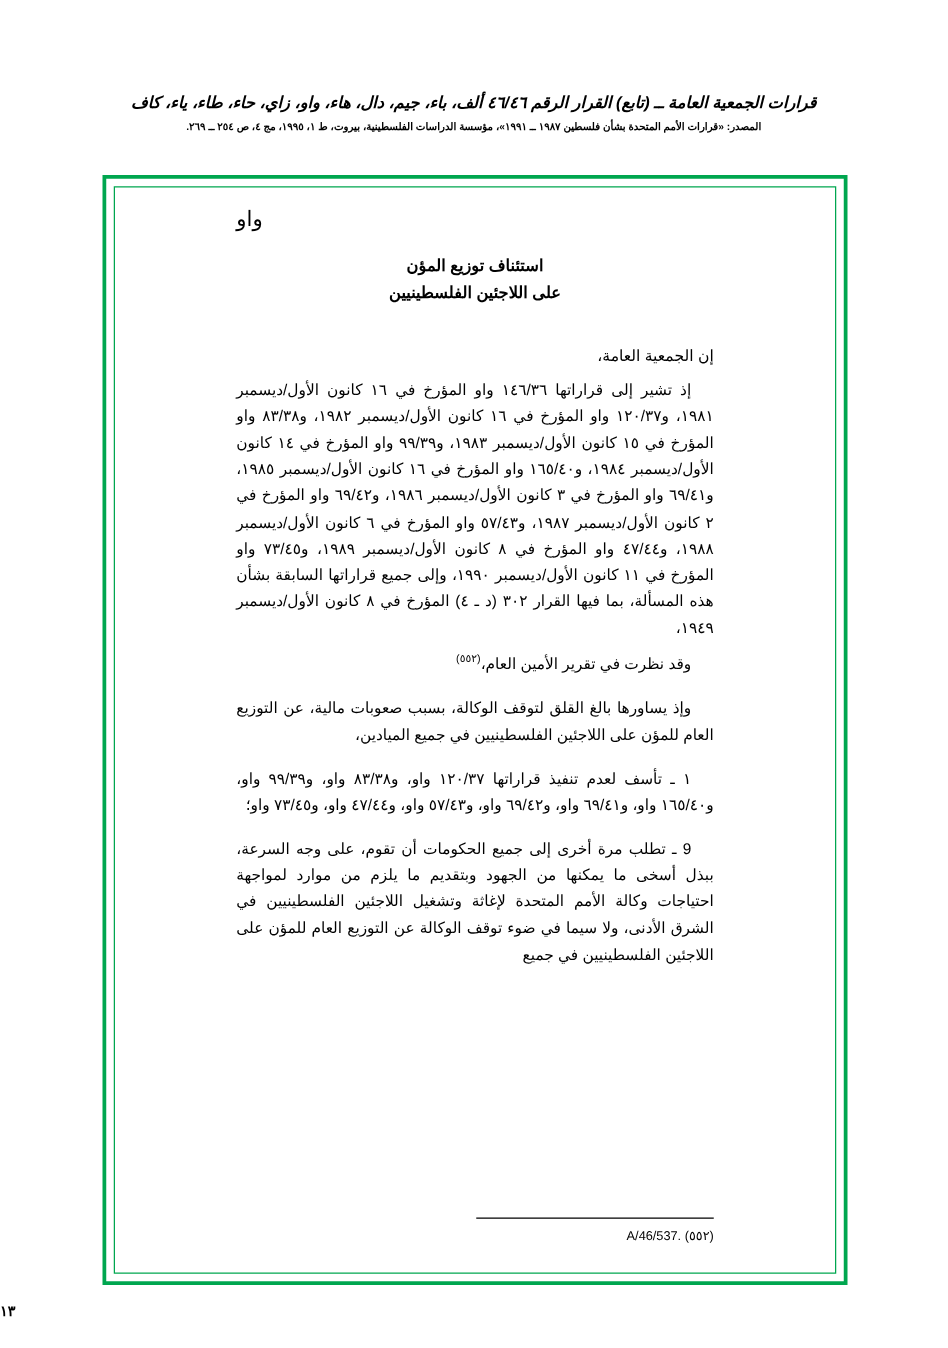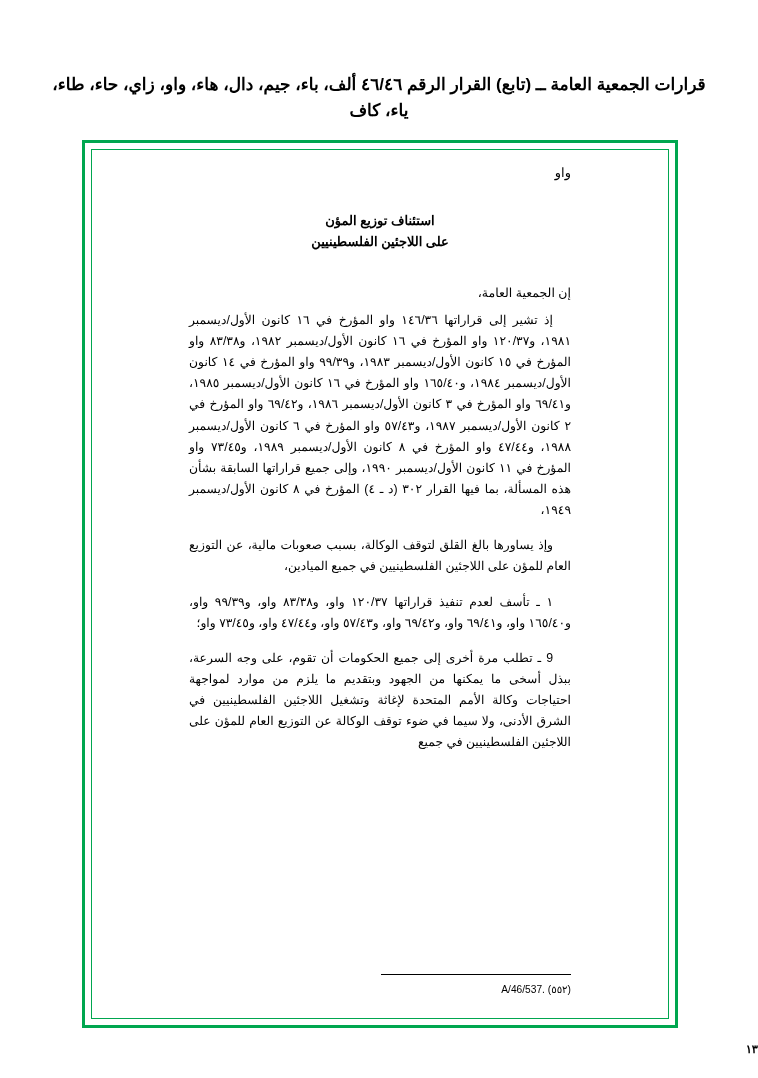--- a/index.html
+++ b/index.html
@@ -23,24 +23,25 @@
   
   .header {
     position: absolute;
     top: 72px;
     left: 44px;
     right: 44px;
     text-align: center;
     direction: rtl;
   }
   .header-title {
-    font-size: 17px;
+    font-size: 13px;
     font-weight: bold;
     letter-spacing: 0;
     line-height: 1.5;
+    font-style: italic;
   }
   .header-source {
     margin-top: 4px;
     font-size: 8.2px;
     font-weight: bold;
     line-height: 1.5;
   }
 
   
   .frame {
@@ -68,23 +69,23 @@
     position: absolute;
     top: 22px;
     left: 0;
     right: 0;
     bottom: 0;
     padding: 0 104px 0 104px;
     box-sizing: border-box;
     direction: rtl;
   }
   .res-word {
-    text-align: right;
-    font-size: 13px;
-    margin-bottom: 30px;
+    text-align: left;
+    font-size: 17px;
+    margin-bottom: 16px;
   }
   .title-block {
     text-align: center;
     font-size: 13px;
     font-weight: bold;
     line-height: 1.65;
     margin-bottom: 20px;
   }
   .lead {
     font-size: 12.5px;
@@ -133,50 +134,52 @@
     unicode-bidi: embed;
     display: inline-block;
   }
 
   
   .page-number {
     position: absolute;
     left: 0;
     right: 0;
     bottom: 22px;
-    text-align: right;
+    text-align: left;
     font-size: 11.5px;
     font-weight: bold;
   }
 </style>
 </head>
 <body>
 
 <div class="page">
 
   <div class="header">
     <div class="header-title">قرارات الجمعية العامة ــ (تابع) القرار الرقم ٤٦/٤٦ ألف، باء، جيم، دال، هاء، واو، زاي، حاء، طاء، ياء، كاف</div>
+    <div class="header-source">المصدر: «قرارات الأمم المتحدة بشأن فلسطين ١٩٨٧ ــ ١٩٩١»، مؤسسة الدراسات الفلسطينية، بيروت، ط ١، ١٩٩٥، مج ٤، ص ٢٥٤ ــ ٢٦٩.</div>
   </div>
 
   <div class="frame">
     <div class="frame-inner"></div>
 
     <div class="content">
 
       <div class="res-word">واو</div>
 
       <div class="title-block">
         <div>استئناف توزيع المؤن</div>
         <div>على اللاجئين الفلسطينيين</div>
       </div>
 
       <div class="lead">إن الجمعية العامة،</div>
 
       <p class="para">إذ تشير إلى قراراتها ١٤٦/٣٦ واو المؤرخ في ١٦ كانون الأول/ديسمبر ١٩٨١، و١٢٠/٣٧ واو المؤرخ في ١٦ كانون الأول/ديسمبر ١٩٨٢، و٨٣/٣٨ واو المؤرخ في ١٥ كانون الأول/ديسمبر ١٩٨٣، و٩٩/٣٩ واو المؤرخ في ١٤ كانون الأول/ديسمبر ١٩٨٤، و١٦٥/٤٠ واو المؤرخ في ١٦ كانون الأول/ديسمبر ١٩٨٥، و٦٩/٤١ واو المؤرخ في ٣ كانون الأول/ديسمبر ١٩٨٦، و٦٩/٤٢ واو المؤرخ في ٢ كانون الأول/ديسمبر ١٩٨٧، و٥٧/٤٣ واو المؤرخ في ٦ كانون الأول/ديسمبر ١٩٨٨، و٤٧/٤٤ واو المؤرخ في ٨ كانون الأول/ديسمبر ١٩٨٩، و٧٣/٤٥ واو المؤرخ في ١١ كانون الأول/ديسمبر ١٩٩٠، وإلى جميع قراراتها السابقة بشأن هذه المسألة، بما فيها القرار ٣٠٢ (د ـ ٤) المؤرخ في ٨ كانون الأول/ديسمبر ١٩٤٩،</p>
 
+      <p class="para"><span>وقد نظرت في تقرير الأمين العام،</span><sup class="fn">(٥٥٢)</sup></p>
 
 
       <p class="para gap">وإذ يساورها بالغ القلق لتوقف الوكالة، بسبب صعوبات مالية، عن التوزيع العام للمؤن على اللاجئين الفلسطينيين في جميع الميادين،</p>
 
       <p class="para gap">١ ـ تأسف لعدم تنفيذ قراراتها ١٢٠/٣٧ واو، و٨٣/٣٨ واو، و٩٩/٣٩ واو، و١٦٥/٤٠ واو، و٦٩/٤١ واو، و٦٩/٤٢ واو، و٥٧/٤٣ واو، و٤٧/٤٤ واو، و٧٣/٤٥ واو؛</p>
 
       <p class="para gap">9 ـ تطلب مرة أخرى إلى جميع الحكومات أن تقوم، على وجه السرعة، ببذل أسخى ما يمكنها من الجهود وبتقديم ما يلزم من موارد لمواجهة احتياجات وكالة الأمم المتحدة لإغاثة وتشغيل اللاجئين الفلسطينيين في الشرق الأدنى، ولا سيما في ضوء توقف الوكالة عن التوزيع العام للمؤن على اللاجئين الفلسطينيين في جميع</p>
 
     </div>
 

